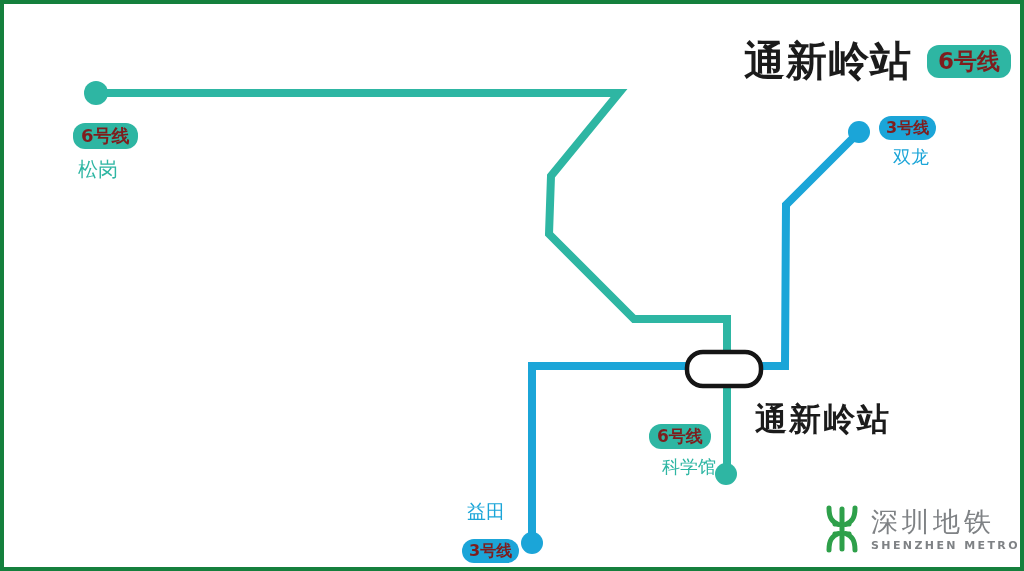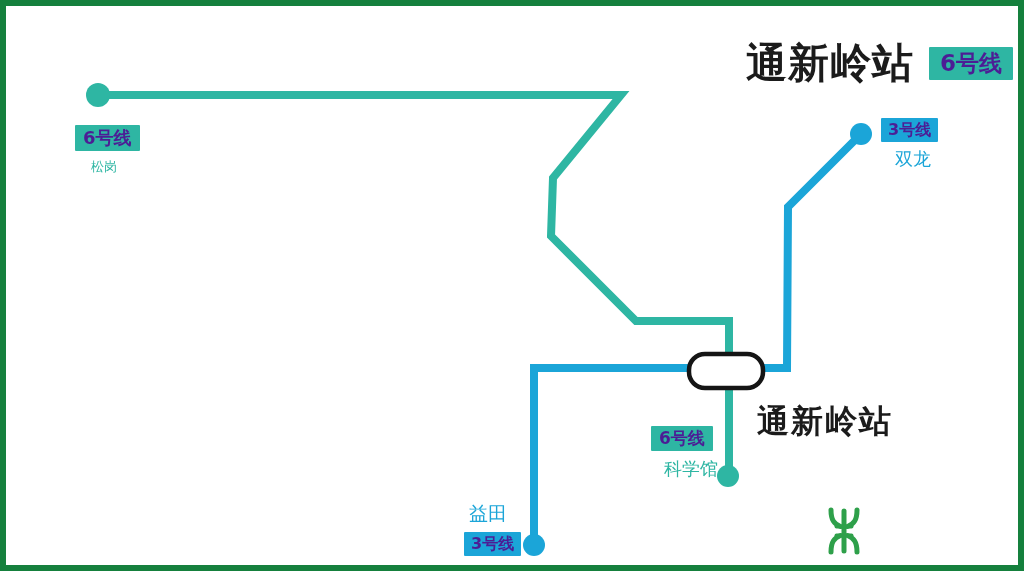--- a/index.html
+++ b/index.html
@@ -9,29 +9,29 @@
     --gray:#7F8285;
     --ink:#1B1B1B;
   }
   *{margin:0;padding:0;box-sizing:border-box;}
   html,body{background:#e9e9e9;}
   body{font-family:"DejaVu Sans", sans-serif;}
   .canvas{
     position:relative;
     width:1024px;height:571px;
     background:#ffffff;
-    border:6px solid #15803d;
+    border:4px solid #15803d;
     overflow:hidden;
   }
   .layer{position:absolute;left:0;top:0;}
   .badge{
     display:inline-block;
-    color:#4c1d95;
+    color:#7f1d1d;
     font-weight:700;
-    border-radius:1px;
+    border-radius:12px;
     line-height:1;
     white-space:nowrap;
   }
   .badge.teal{background:var(--line6);}
   .badge.blue{background:var(--line3);}
   .tag{position:absolute;display:flex;flex-direction:column;align-items:flex-start;z-index:3;}
   .tag .name{font-weight:500;white-space:nowrap;}
   .teal-text{color:var(--line6);}
   .blue-text{color:var(--line3);}
 
@@ -41,31 +41,31 @@
     display:flex;align-items:center;gap:15px;z-index:3;
   }
   .header .title{
     font-size:41px;font-weight:800;color:var(--ink);letter-spacing:1px;white-space:nowrap;
   }
   .header .badge{font-size:23px;padding:5px 11px;}
 
   
   .tag-songgang{left:69px;top:119px;gap:7px;}
   .tag-songgang .badge{font-size:18px;padding:4px 8px;}
-  .tag-songgang .name{font-size:13px;margin-left:16px;}
+  .tag-songgang .name{font-size:20px;margin-left:5px;}
 
   .tag-shuanglong{left:875px;top:112px;gap:5px;}
   .tag-shuanglong .badge{font-size:16px;padding:4px 7px;}
   .tag-shuanglong .name{font-size:18px;margin-left:14px;}
 
   .tag-kexueguan{left:643px;top:420px;gap:6px;}
   .tag-kexueguan .badge{font-size:17px;padding:4px 8px;margin-left:2px;}
   .tag-kexueguan .name{font-size:18px;margin-left:15px;}
 
-  .tag-yitian{left:458px;top:495px;gap:5px;}
+  .tag-yitian{left:458px;top:495px;gap:14px;}
   .tag-yitian .badge{font-size:16px;padding:4px 7px;}
   .tag-yitian .name{font-size:19px;margin-left:5px;}
 
   
   .station-label{
     position:absolute;left:751px;top:394px;
     font-size:32px;font-weight:800;color:var(--ink);
     letter-spacing:2px;white-space:nowrap;z-index:3;
   }
 
@@ -133,15 +133,19 @@
       <g stroke="var(--green)" fill="none" stroke-linecap="round">
         <path d="M5 4 C5 14 8 18 14.5 20.5" stroke-width="5"></path>
         <path d="M31 4 C31 14 28 18 21.5 20.5" stroke-width="5"></path>
         <path d="M5 46 C5 36 8 32 14.5 29.5" stroke-width="5"></path>
         <path d="M31 46 C31 36 28 32 21.5 29.5" stroke-width="5"></path>
         <path d="M18 5 V45" stroke-width="5"></path>
         <path d="M10.5 20.5 H25.5" stroke-width="4"></path>
         <path d="M10.5 29.5 H25.5" stroke-width="4"></path>
       </g>
     </svg>
+    <div>
+      <div class="cn">深圳地铁</div>
+      <div class="en">SHENZHEN METRO</div>
+    </div>
   </div>
 
 </div>
 
 </body></html>

